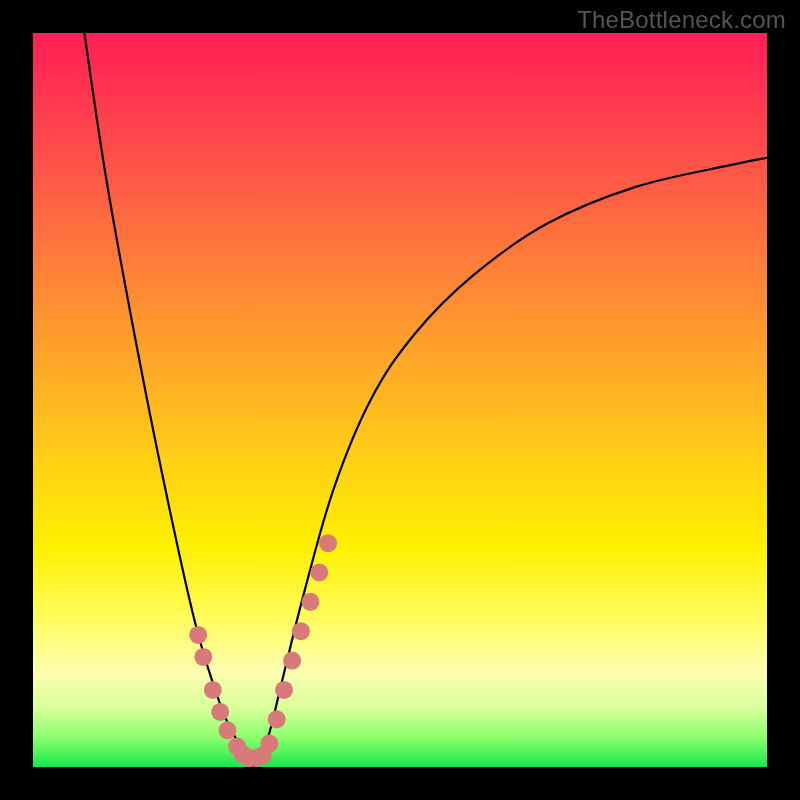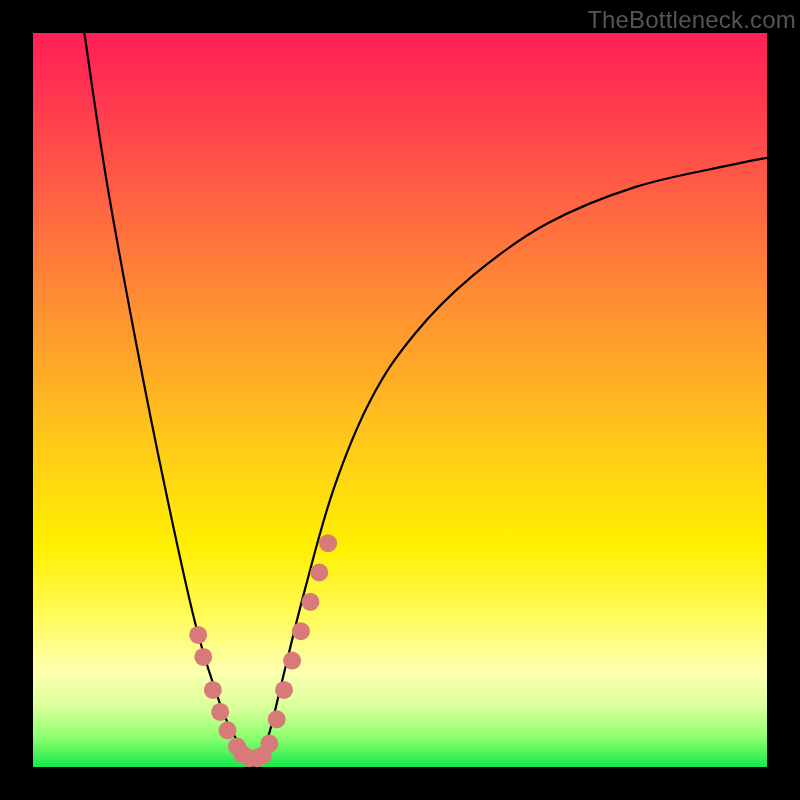--- a/index.html
+++ b/index.html
@@ -36,21 +36,21 @@
       #fffc60 80%,
       #fdffb0 87%,
       #d8ff9a 92%,
       #8bff6e 96%,
       #17e84a 100%
     );
   }
   .watermark {
     position: absolute;
     top: 6px;
-    right: 4px;
+    right: 14px;
     color: #555;
     font-size: 24px;
     font-weight: 500;
     letter-spacing: 0.2px;
     user-select: none;
   }
   svg.curves {
     position: absolute;
     left: 0;
     top: 0;

